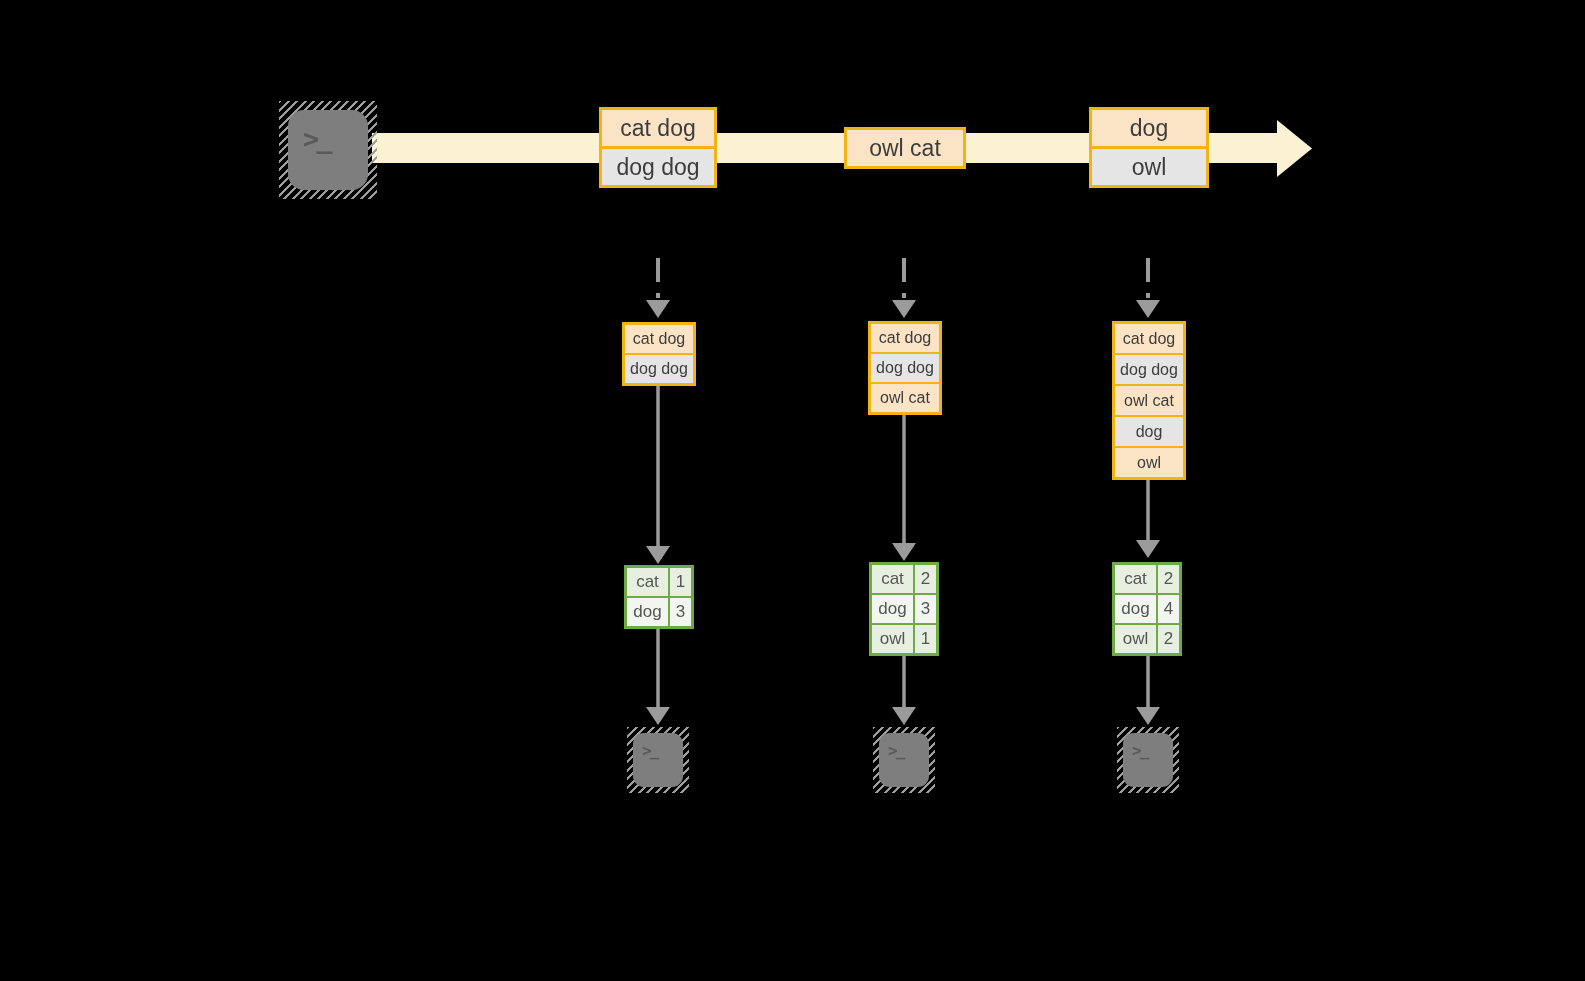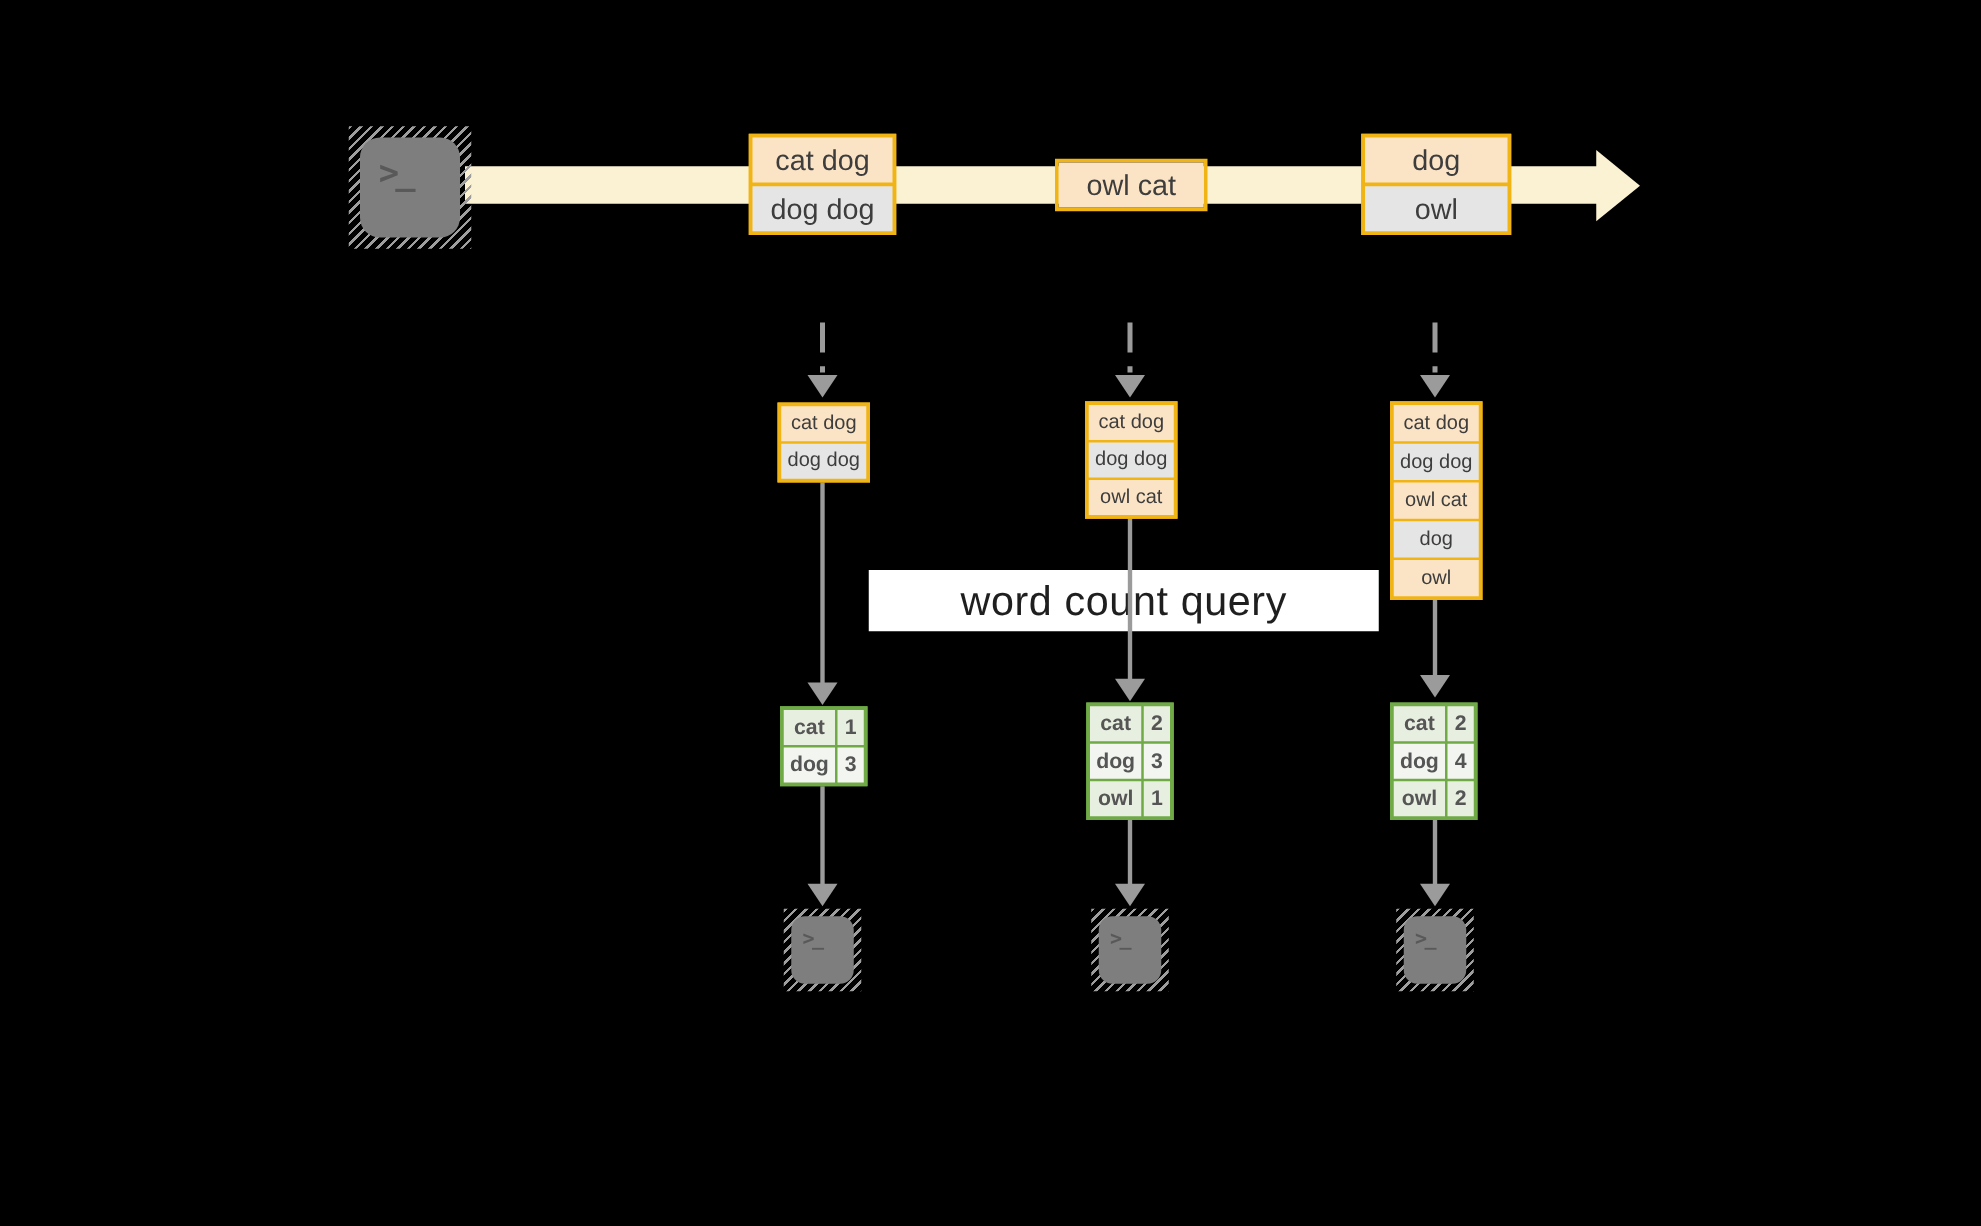--- a/index.html
+++ b/index.html
@@ -28,21 +28,21 @@
   .sbox .row + .row{margin-top:2px;}
   .e1{left:599px;top:107px;width:112px;}
   .e2{left:844px;top:127px;width:116px;}
   .e3{left:1089px;top:107px;width:114px;}
   .s1{left:622px;top:322px;width:68px;}
   .s2{left:868px;top:321px;width:68px;}
   .s3{left:1112px;top:321px;width:68px;}
   .s3 .row{height:29px;}
   
   .gtab{position:absolute;border:3px solid #6faa47;background:#6faa47;z-index:3;width:64px;}
-  .gtab .trow{display:flex;height:28px;font-weight:bold;}
+  .gtab .trow{display:flex;height:28px;}
   .gtab .trow + .trow{margin-top:2px;}
   .gtab .cell{
     display:flex;align-items:center;justify-content:center;
     font-size:17px;color:#555555;background:#e7efe0;height:100%;
   }
   .gtab .trow.alt .cell{background:#f3f6f0;}
   .gtab .word{width:41px;margin-right:2px;}
   .gtab .num{flex:1;}
   .t1{left:624px;top:565px;}
   .t2{left:869px;top:562px;}
@@ -115,23 +115,20 @@
         <line x1="904" y1="656" x2="904" y2="708"></line>
         <polygon points="892,707 916,707 904,725" stroke="none"></polygon>
       </g>
       <g>
         <line x1="1148" y1="656" x2="1148" y2="708"></line>
         <polygon points="1136,707 1160,707 1148,725" stroke="none"></polygon>
       </g>
     </g>
   </svg>
 
-  <div class="banner">
-    <span>word count query</span>
-  </div>
 
   <div class="term term-src">
     <div class="term-inner">&gt;_</div>
   </div>
 
   <div class="obox ebox e1">
     <div class="row">cat dog</div>
     <div class="row alt">dog dog</div>
   </div>
   <div class="obox ebox e2">

